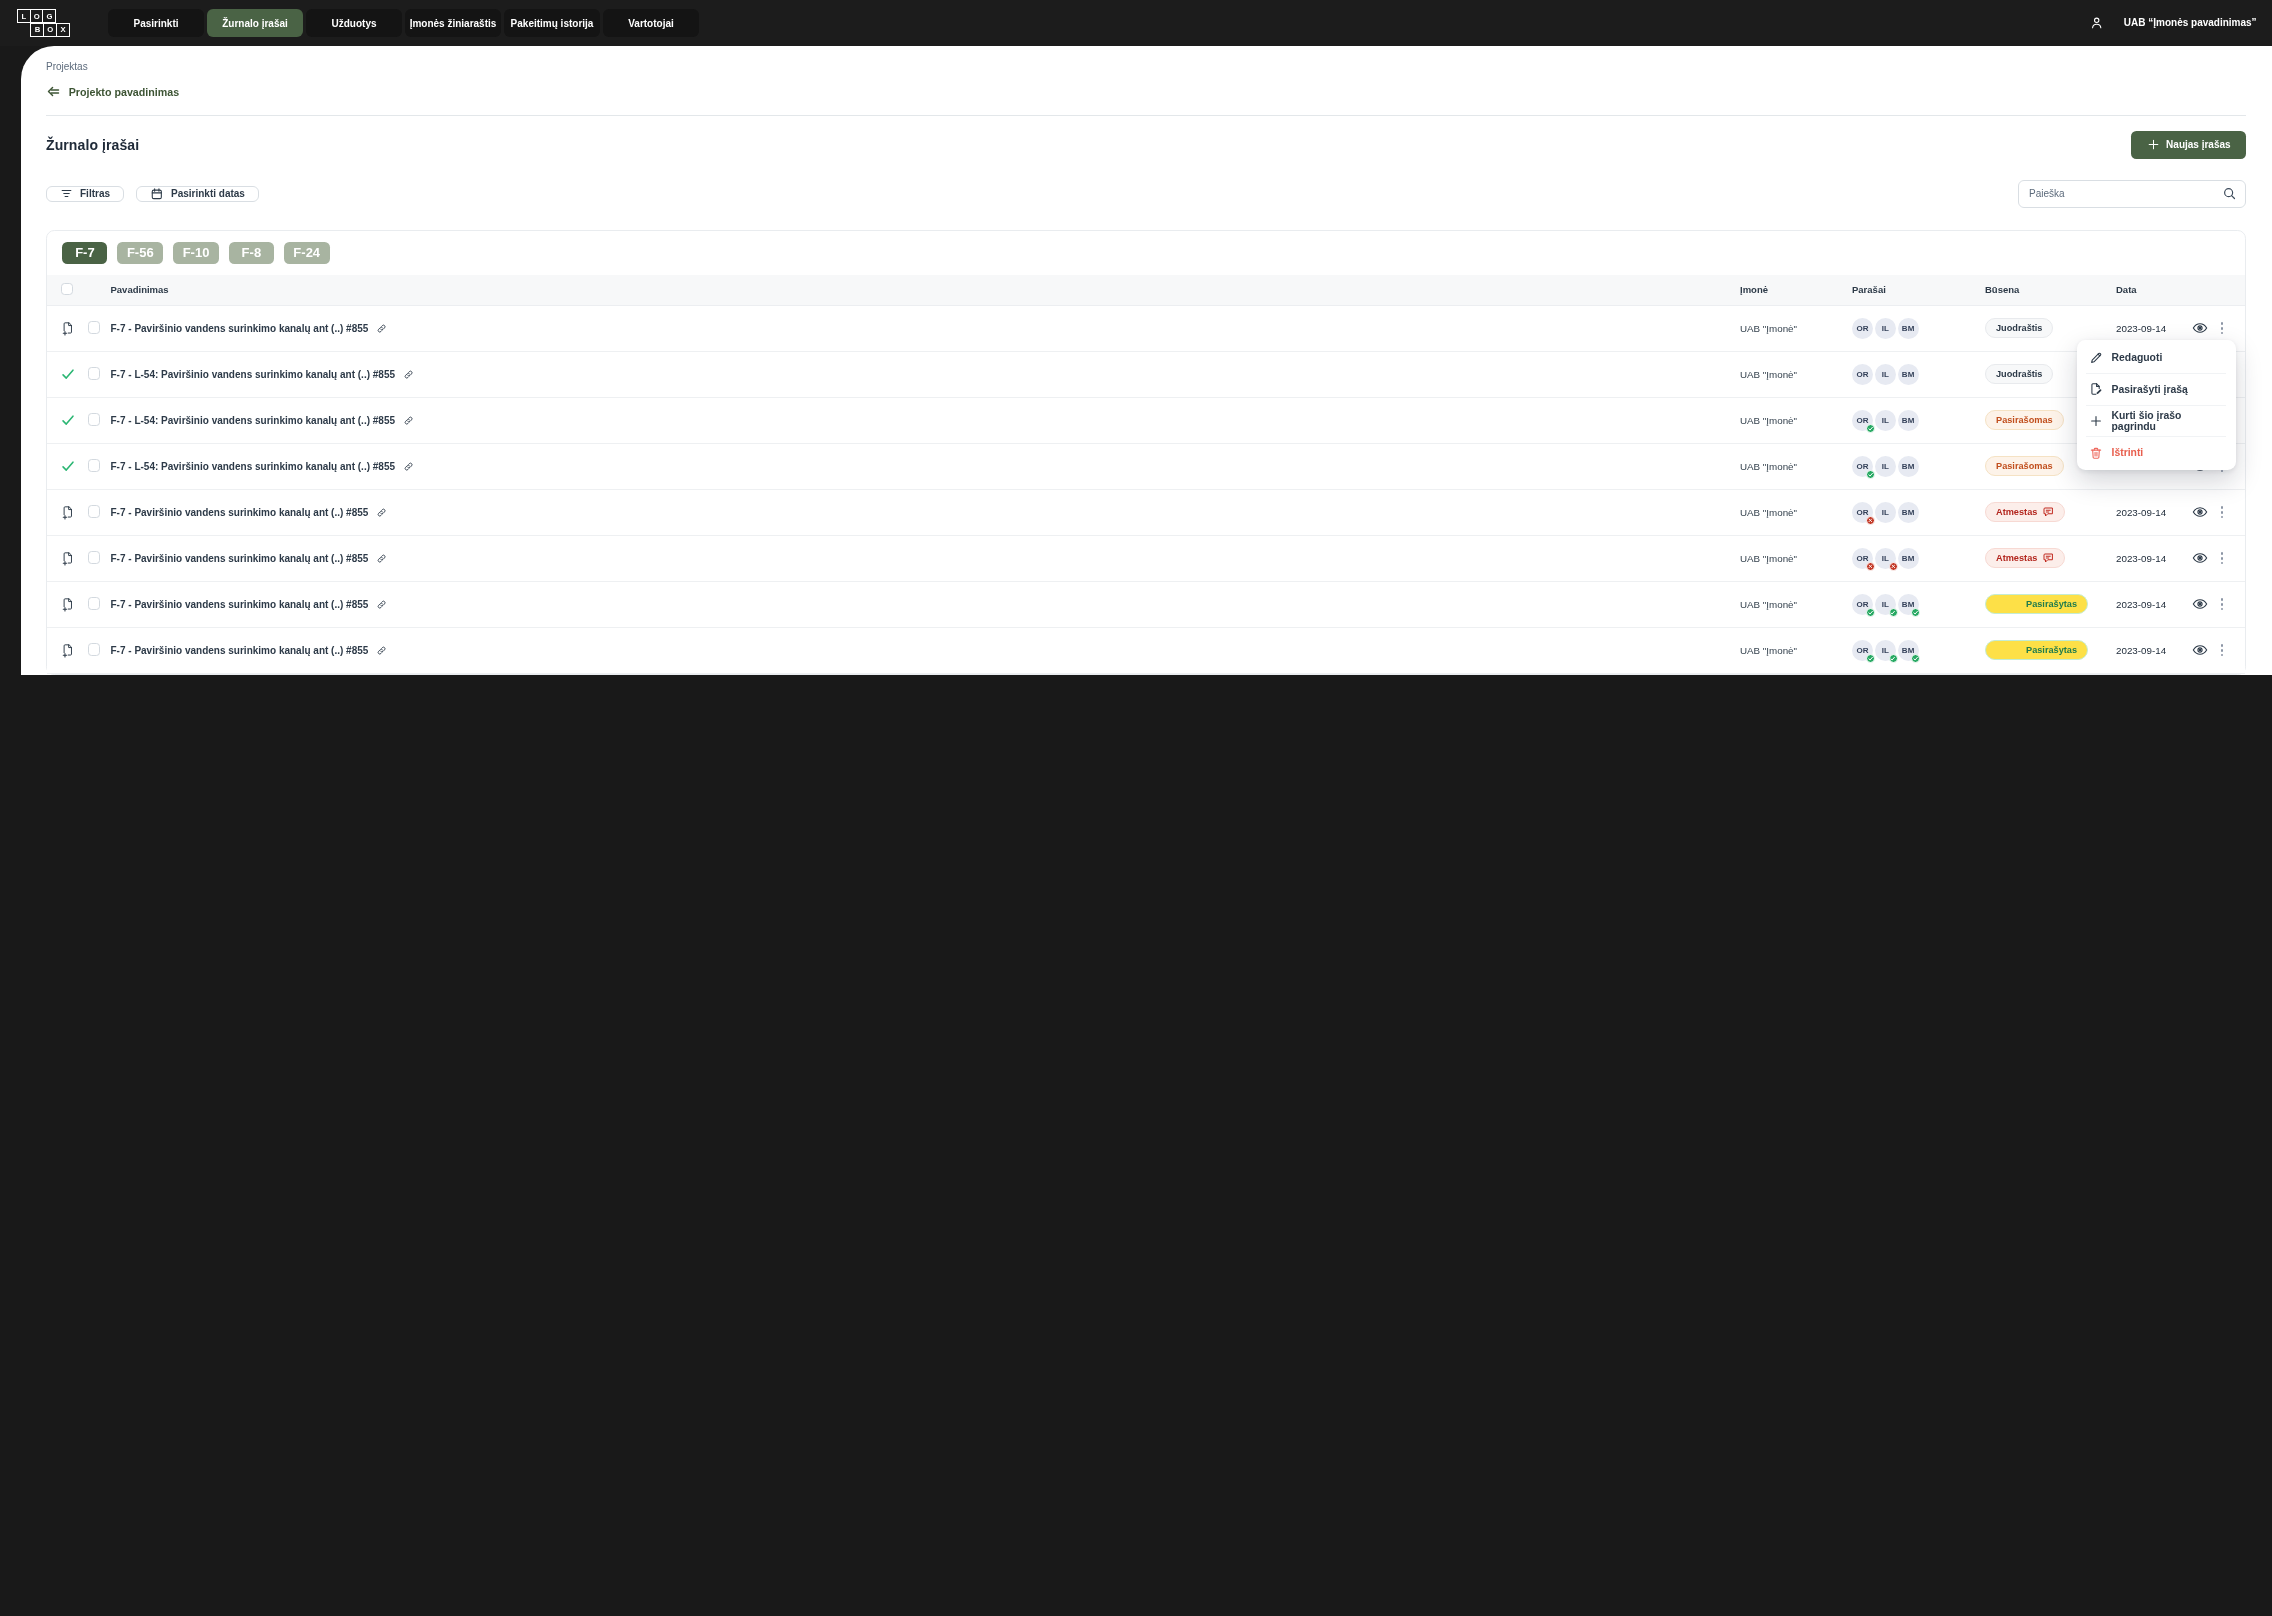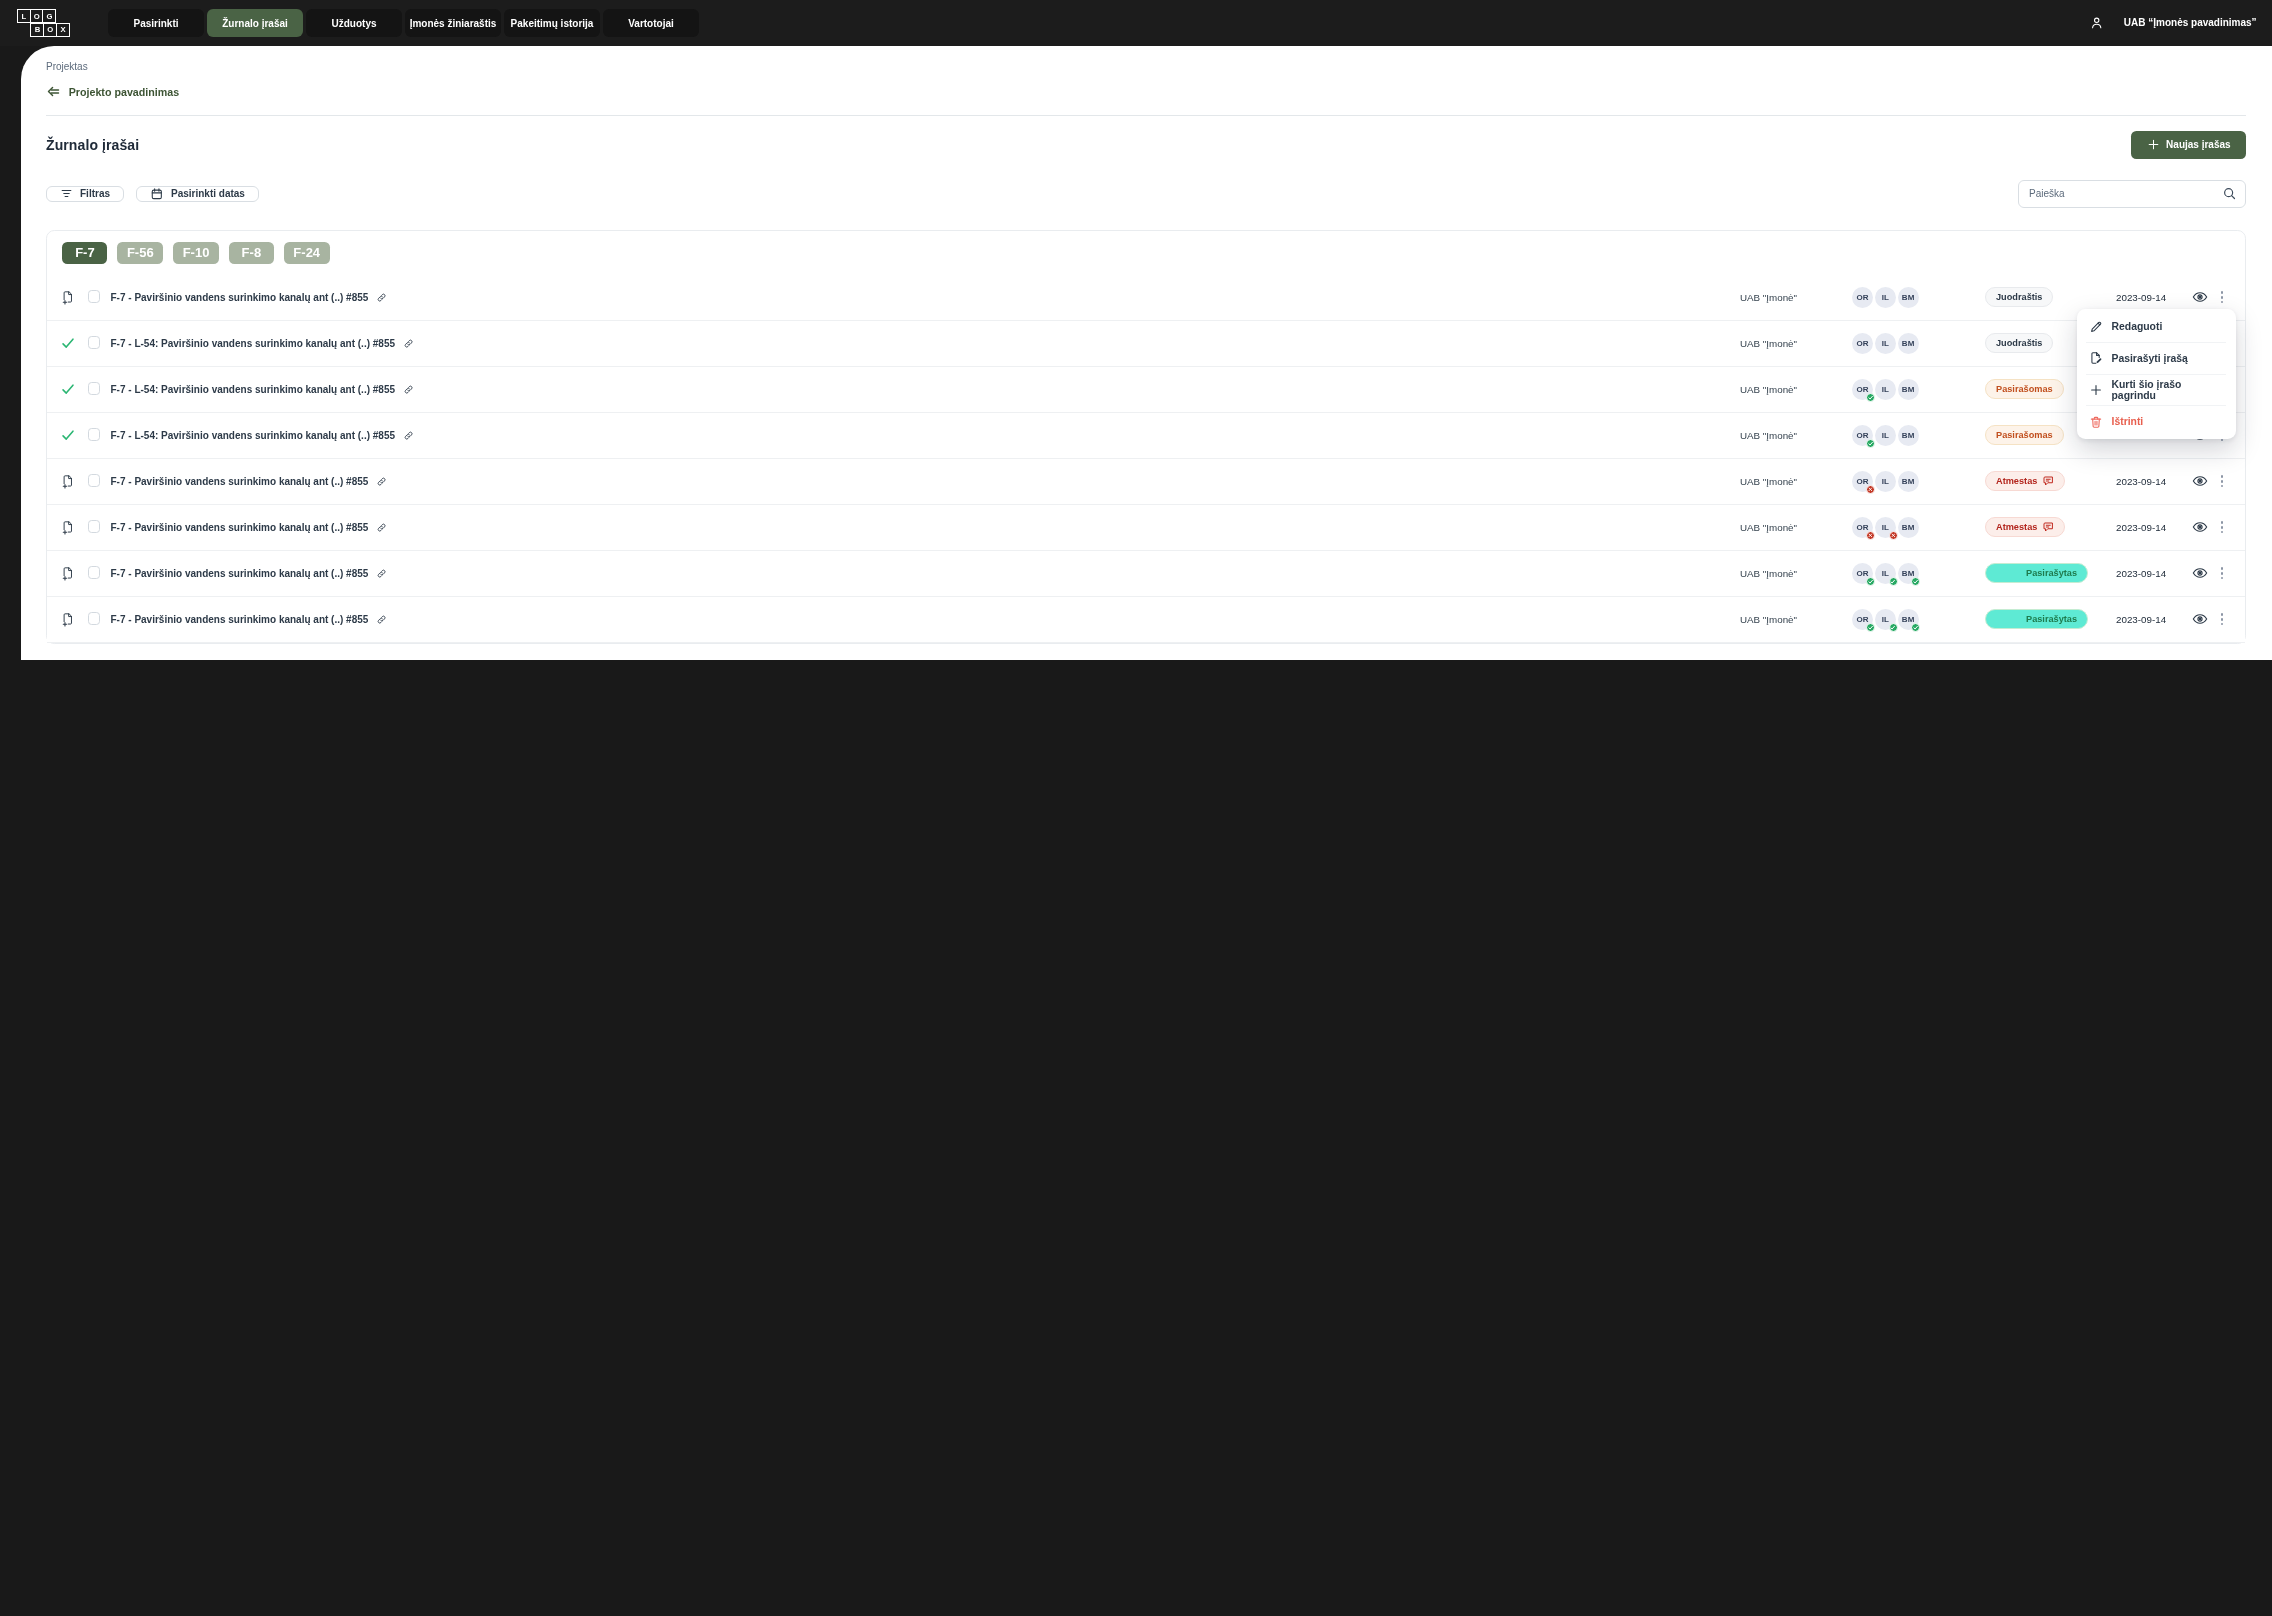--- a/index.html
+++ b/index.html
@@ -62,21 +62,21 @@
   .sigs { display:flex; gap:1.8px; }
   .sig { position:relative; width:21px; height:21px; border-radius:50%; background:#e7eaf2; display:flex; align-items:center; justify-content:center;
          font-size:8px; font-weight:700; color:#35425a; }
   .badge { position:absolute; right:-1.8px; bottom:-1.8px; width:9px; height:9px; border-radius:50%; border:1.2px solid #fff;
            display:flex; align-items:center; justify-content:center; }
   .badge.ok { background:#27a963; } .badge.no { background:#c43a28; }
   .pill { display:inline-flex; align-items:center; gap:4.7px; height:20px; padding:0 10px; border-radius:10px; font-size:9.2px; font-weight:700; width:max-content; }
   .pill.draft    { background:#f7f8f9; border:0.6px solid #e8eaed; color:#2d3a48; }
   .pill.pending  { background:#fdf3e9; border:0.6px solid #f5e2c4; color:#c14f1e; }
   .pill.rejected { background:#fceeea; border:0.6px solid #f7d9d3; color:#b3261e; }
-  .pill.signed   { background:#5eead4; border:0.6px solid #c4ecd2; color:#1e7b4d;padding-left:40px; }
+  .pill.signed   { background:#fde047; border:0.6px solid #c4ecd2; color:#1e7b4d;padding-left:40px; }
   .date { font-size:9.8px; color:#222e3c; }
   .icon-btn { background:none; border:none; cursor:pointer; padding:2.4px; display:flex; align-items:center; justify-content:center; }
   .dots { display:flex; flex-direction:column; gap:2.1px; }
   .dots i { width:2.7px; height:2.7px; border-radius:50%; background:#8b95a5; }
 
   
   .menu { position:absolute; top:34px; right:9.5px; width:159px; background:#fff; border-radius:8.3px; z-index:10;
           box-shadow:0 10.7px 27px rgba(15,23,42,.18), 0 1.2px 4.7px rgba(15,23,42,.08); padding:2.4px 0; }
   .menu-item { display:flex; align-items:center; gap:9px; height:31px; padding:0 12px; font-size:10.4px; font-weight:600;
                color:#2d3a48; cursor:pointer; }
@@ -182,20 +182,31 @@
 
     <section class="card">
       <div class="chips" id="chips">
           <button class="chip active">F-7</button>
           <button class="chip">F-56</button>
           <button class="chip">F-10</button>
           <button class="chip">F-8</button>
           <button class="chip">F-24</button>
         </div>
 
+      <div class="grid thead">
+        <span><span class="checkbox"></span></span>
+        <span></span>
+        <span>Pavadinimas</span>
+        <span>Įmonė</span>
+        <span>Parašai</span>
+        <span>Būsena</span>
+        <span>Data</span>
+        <span></span>
+          <span></span>
+      </div>
 
       <div class="rows" id="rows">
         <div class="grid row">
             <span class="row-left">
               <svg width="13.6" height="15" viewBox="0 0 24 26" fill="none" stroke="#2d3a48" stroke-width="1.7" stroke-linecap="round" stroke-linejoin="round">
                 <path d="M13.5 3H7.2A1.7 1.7 0 0 0 5.5 4.7v14.6A1.7 1.7 0 0 0 7.2 21h9.6a1.7 1.7 0 0 0 1.7-1.7V7.8z"></path>
                 <path d="M13.5 3v4.8h4.8"></path>
                 <rect x="3" y="17.5" width="9" height="8.5" fill="#fff" stroke="none"></rect>
                 <path d="M7 18.5v6M4 21.5h6" stroke-width="1.9"></path>
               </svg>

